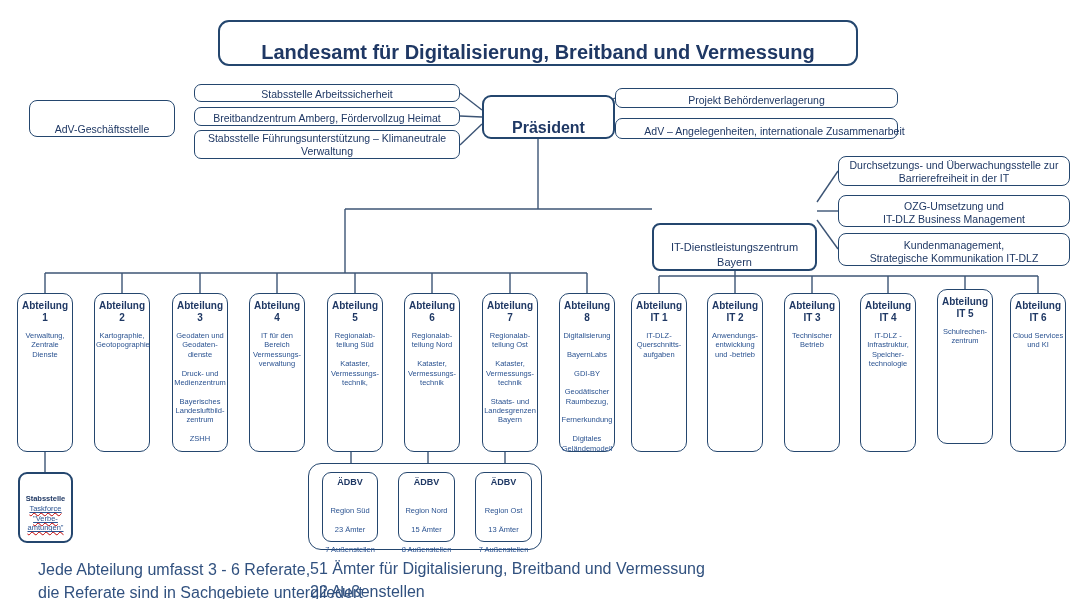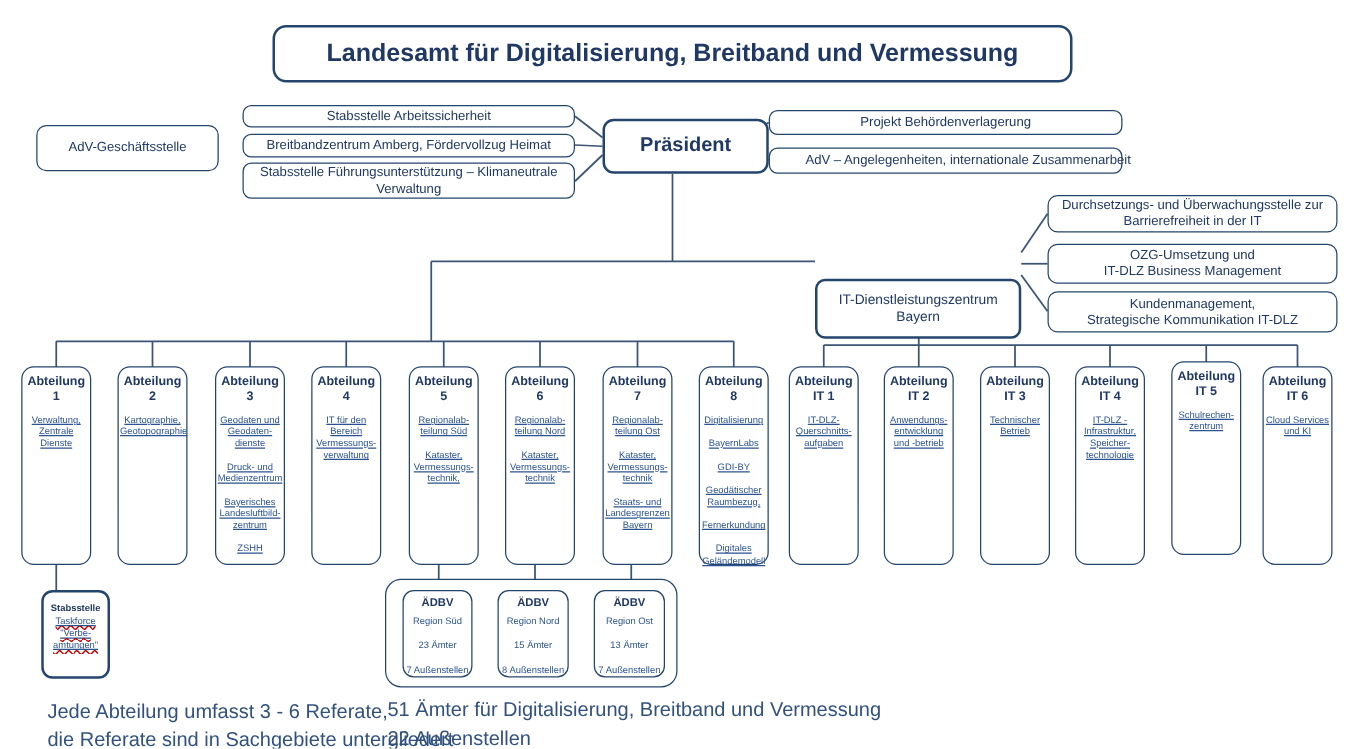--- a/index.html
+++ b/index.html
@@ -1,40 +1,40 @@
 <!DOCTYPE html>
 <html><head>
 <meta charset="utf-8">
 <style>
   html,body { margin:0; padding:0; background:#ffffff; }
   .stage { position:relative; width:1080px; height:599px; background:#ffffff;
            font-family:"Liberation Sans", sans-serif; color:#1f3864; overflow:hidden; }
   svg.wires { position:absolute; left:0; top:0; width:1080px; height:599px; }
   .box { position:absolute; box-sizing:border-box; background:#ffffff;
          border:1.5px solid #24466e; border-radius:8px; }
-  .center { display:flex; align-items:center; justify-content:center; text-align:center; }
+  .center { display:flex; align-items:flex-end; justify-content:center; text-align:center; }
   .title-box { border-width:2.2px; border-radius:11px; font-size:20px; font-weight:bold; white-space:nowrap; }
   .pres-box { border-width:2.2px; border-radius:9px; font-size:16px; font-weight:bold; }
   .sat { font-size:10.5px; line-height:1.22; white-space:pre-line; padding:0 4px; }
   .one-line { white-space:nowrap; }
   .itdlz { font-size:11px; line-height:1.3; white-space:pre-line;margin-top:36px; }
   .dept { border-radius:10px; padding-top:6px; text-align:center; }
   .dept-head { font-weight:bold; font-size:10px; line-height:1.2; color:#1f3864; }
   .dept-body { margin-top:7px; font-size:7.5px; line-height:1.25; white-space:pre-line;
-               color:#2b5391; padding:0 1px;text-decoration:underline; }
-  .tf-box { border-width:2px; border-radius:9px; text-align:center; padding-top:8px;
-            font-size:7.5px; line-height:1.3;margin-left:15px; }
+               color:#2b5391; padding:0 1px; }
+  .tf-box { border-width:2px; border-radius:9px; text-align:center; padding-top:20px;
+            font-size:7.5px; line-height:1.3; }
   .tf-title { font-weight:bold; color:#1f3864; }
   .tf-underline { text-decoration:underline; text-decoration-color:#2b5391; color:#2b5391;
                   white-space:pre-line; display:inline-block; }
   .tf-wavy { text-decoration:underline wavy #c00000; text-underline-offset:1px; }
   .aedbv-outer { border-radius:13px; }
   .aedbv { border-radius:9px; text-align:center; padding-top:5px; }
   .aedbv-head { font-weight:bold; font-size:9px; line-height:1.1; color:#1f3864; }
-  .aedbv-body { font-size:7.5px; line-height:1.3; white-space:pre-line; color:#2b5391; margin-top:4px; }
+  .aedbv-body { font-size:7.5px; line-height:1.3; white-space:pre-line; color:#2b5391; margin-top:18px; }
   .note { position:absolute; font-size:16px; line-height:1.45; white-space:pre-line; color:#31517f; }
 </style>
 </head>
 <body>
 
 <div class="stage">
 
   <svg class="wires" viewBox="0 0 1080 599" stroke="#3c5475" stroke-width="1.4" fill="none">
 
     <line x1="460" y1="93" x2="482" y2="110"></line>

